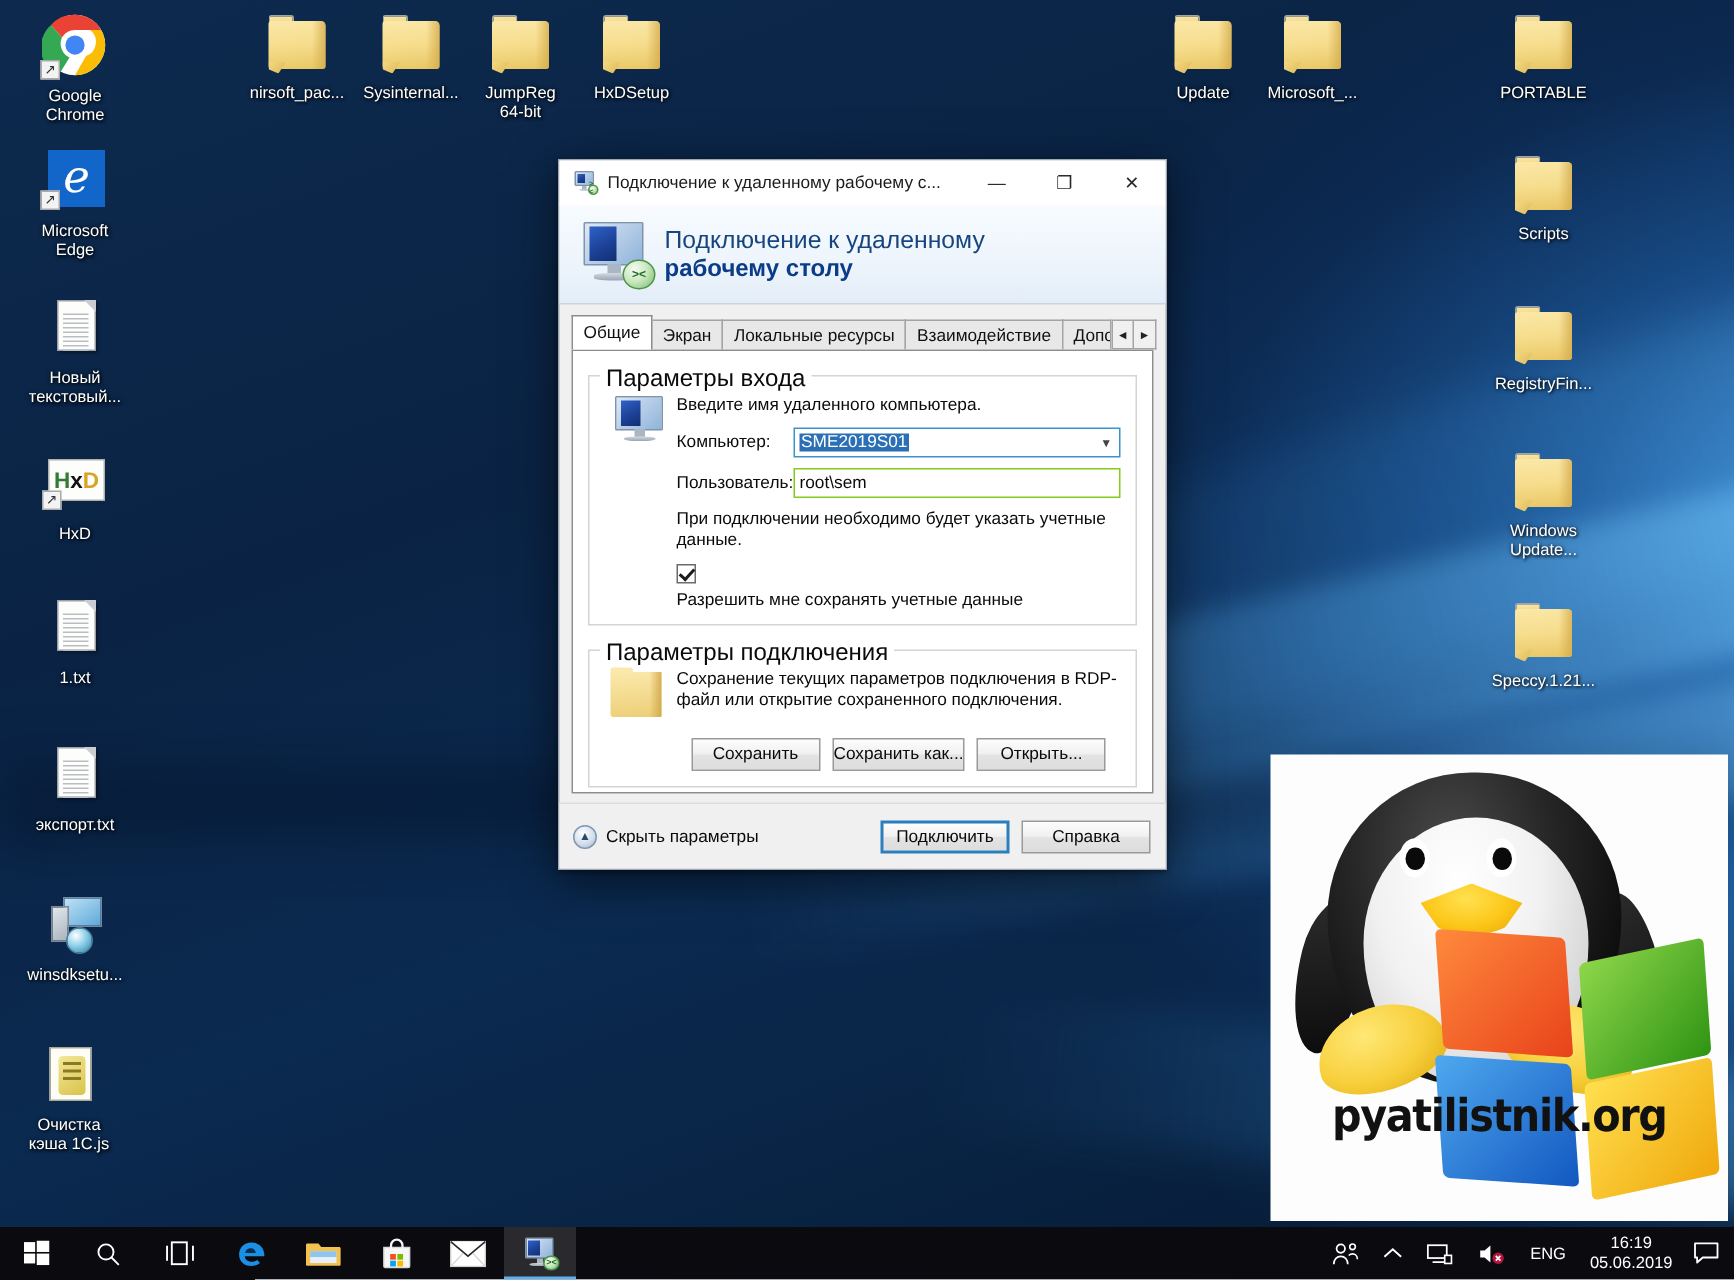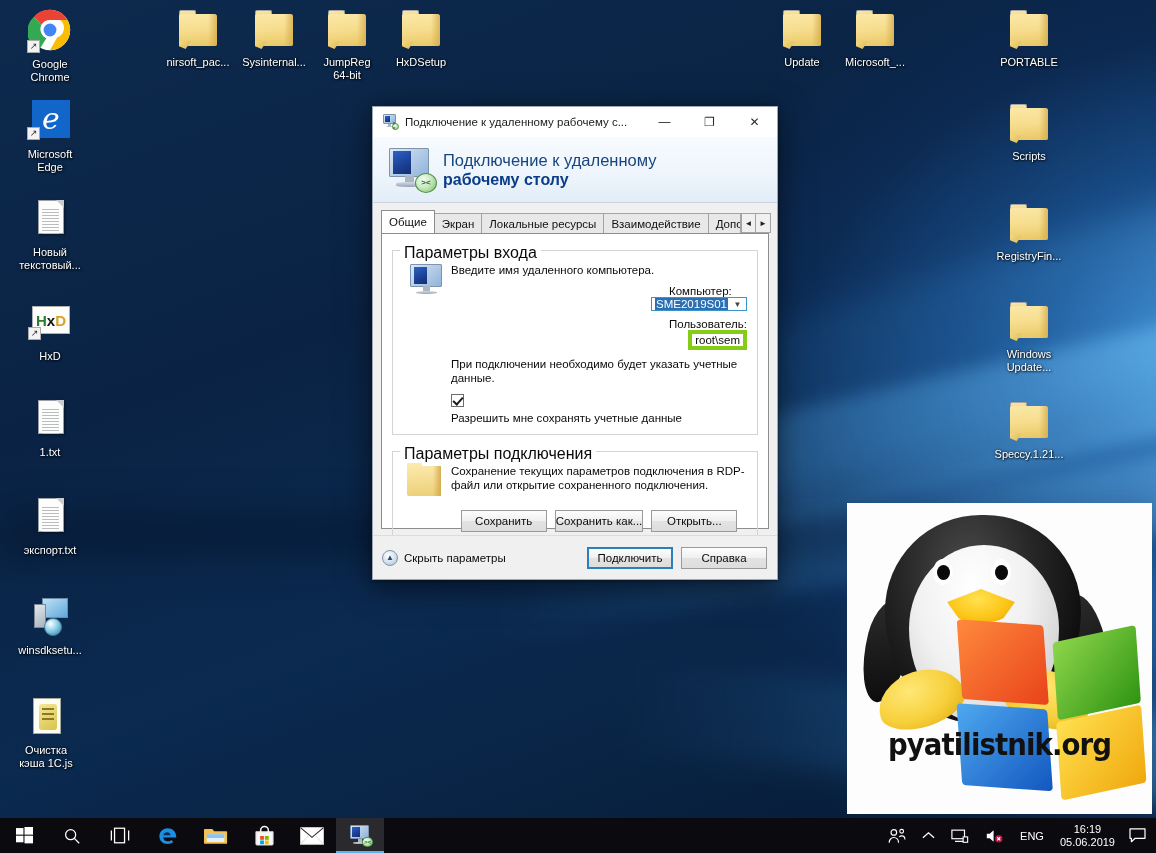--- a/index.html
+++ b/index.html
@@ -244,32 +244,32 @@
     position: relative;
     margin-top: 8px;
   }
   .grp > .gtitle {
     position: absolute; top: -7px; left: 7px;
     background: #ffffff;
     padding: 0 4px;
     font-size: 16px;
     color: #0a0a0a;
   }
-  .row { display: flex; align-items: flex-end; margin-bottom: 7px; flex-direction: column; }
+  .row { display: flex; align-items: center; margin-bottom: 7px; }
   .row .lab { width: 78px; font-size: 11.5px; flex: none; }
   .txtin {
     flex: 1; height: 20px;
-    border: 4px solid #84cc16;
+    border: 1px solid #84cc16;
     background: #ffffff;
     font-size: 11.5px;
     display: flex; align-items: center;
     padding: 0 3px;
     color: #0a0a0a;
   }
-  .combo { border: 1px solid #3b93c9; position: relative; padding-right: 18px; margin-left: 20px; }
+  .combo { border: 1px solid #3b93c9; position: relative; padding-right: 18px; }
   .combo .sel {
     background: #2b6fb5; color: #ffffff; padding: 0 1px;
   }
   .combo .arrow {
     position: absolute; right: 0; top: 0; bottom: 0; width: 17px;
     display: flex; align-items: center; justify-content: center;
     font-size: 8px; color: #444;
   }
   .hint { font-size: 11.5px; line-height: 14px; margin: 2px 0 8px 0; }
   .cbrow { display: flex; align-items: flex-start; gap: 5px; font-size: 11.5px; flex-direction: column; }

